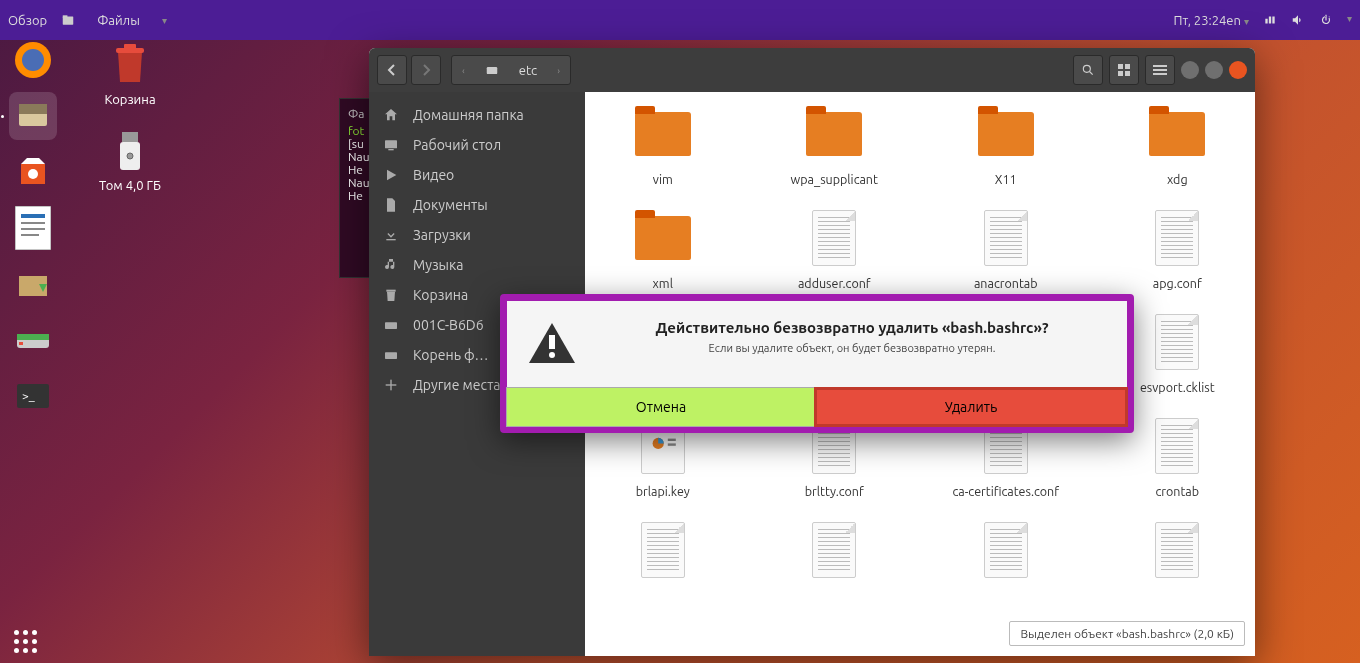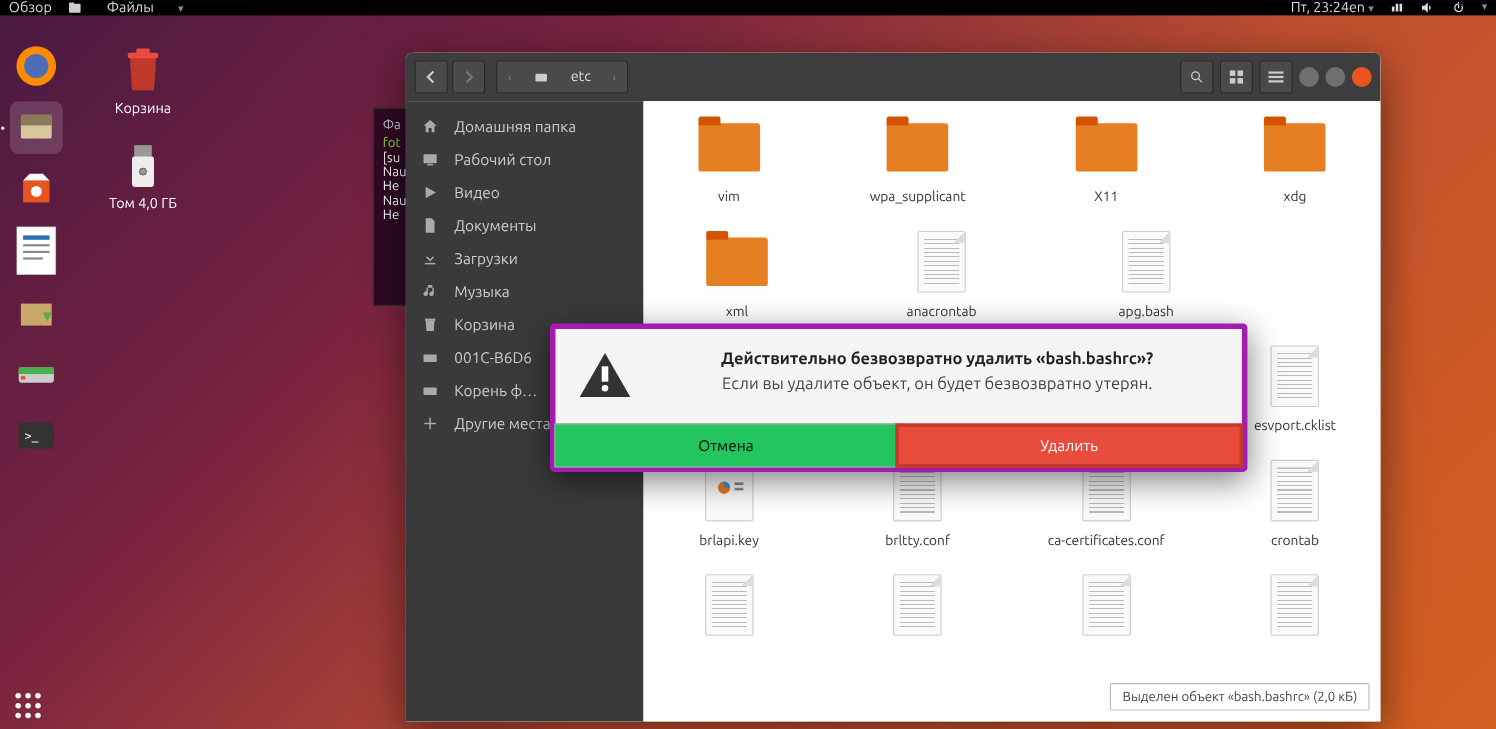--- a/index.html
+++ b/index.html
@@ -1,17 +1,17 @@
 <!DOCTYPE html>
 <html><head>
 <meta charset="utf-8">
 <style>
 *{margin:0;padding:0;box-sizing:border-box;font-family:Ubuntu,sans-serif;-webkit-font-smoothing:antialiased}
 body{width:1360px;height:663px;background:linear-gradient(135deg,#4a1942 0%,#7a2340 30%,#c05030 60%,#d66020 100%);overflow:hidden;position:relative}
-.topbar{height:14px;background:#000000;display:flex;align-items:center;color:#ddd;font-size:13px;padding:0 8px}
+.topbar{height:40px;background:#4c1d95;display:flex;align-items:center;color:#ddd;font-size:13px;padding:0 8px}
 .topbar .left{display:flex;align-items:center;gap:14px}
 .topbar .center{flex:1;text-align:right}
 .topbar .right{display:flex;align-items:flex-start;gap:14px}
 .topbar svg{width:14px;height:14px;fill:#ddd}
 .files-menu{display:flex;align-items:center;gap:22px}
 .launcher{position:absolute;left:0;top:26px;width:66px;height:calc(100% - 26px);display:flex;flex-direction:column;align-items:center;padding-top:10px;gap:8px}
 .launcher-item{width:48px;height:48px;border-radius:8px;display:flex;align-items:center;justify-content:center;position:relative}
 .launcher-item.active::before{content:"";position:absolute;left:-8px;width:3px;height:3px;background:#fff;border-radius:50%}
 .apps-grid{position:absolute;bottom:10px;left:14px;display:grid;grid-template-columns:repeat(3,5px);grid-template-rows:repeat(3,5px);gap:4px}
 .apps-grid div{background:#fff;border-radius:50%}
@@ -37,29 +37,29 @@
 .sb-item svg{width:16px;height:16px;fill:#aaa;flex-shrink:0}
 .file-grid{flex:1;background:#fff;padding:10px 20px;overflow:hidden;position:relative}
 .file-row{display:flex;gap:56px;margin-bottom:20px}
 .file-item{width:130px;text-align:center;font-size:12.5px;color:#333}
 .file-item .fic{width:64px;height:64px;margin:0 auto 6px;display:flex;align-items:center;justify-content:center}
 .folder-icon{width:56px;height:44px;background:#e67e22;border-radius:3px 3px 2px 2px;position:relative}
 .folder-icon::before{content:"";position:absolute;top:-6px;left:0;width:20px;height:8px;background:#d35400;border-radius:2px 2px 0 0}
 .doc-icon{width:44px;height:56px;background:#fafafa;border:1px solid #ccc;border-radius:2px;position:relative;padding:6px 5px}
 .doc-icon::after{content:"";position:absolute;top:0;right:0;width:10px;height:10px;background:linear-gradient(135deg,transparent 50%,#ddd 50%)}
 .doc-lines{background:repeating-linear-gradient(#bbb,#bbb 1px,transparent 1px,transparent 4px);height:100%;width:100%}
-.dialog-overlay{position:absolute;left:500px;top:294px;width:634px;background:#f5f5f5;border:5px solid #a21caf;box-shadow:0 8px 30px rgba(0,0,0,.5);z-index:1000;border-radius:4px}
+.dialog-overlay{position:absolute;left:500px;top:294px;width:634px;background:#f5f5f5;border:7px solid #a21caf;box-shadow:0 8px 30px rgba(0,0,0,.5);z-index:1000;border-radius:4px}
 .dialog-body{display:flex;padding:18px 20px;gap:20px;align-items:flex-start}
 .warn-icon{width:50px;height:50px;flex-shrink:0}
 .dialog-text{flex:1;text-align:center}
 .dialog-text .title{font-weight:600;font-size:15px;color:#222;margin-bottom:6px}
-.dialog-text .msg{font-size:15px;color:#444}
+.dialog-text .msg{font-size:11px;color:#444}
 .dialog-buttons{display:flex;border-top:1px solid #ccc}
-.dialog-buttons button{flex:1;padding:9px;font-size:14px;border:1px solid #aaa;background:#22c55e;cursor:pointer;margin:-1px}
-.dialog-buttons button.danger{background:#e74c3c;color:#ffffff;border:3px solid #c0392b}
+.dialog-buttons button{flex:1;padding:9px;font-size:14px;border:1px solid #aaa;background:#bef264;cursor:pointer;margin:-1px}
+.dialog-buttons button.danger{background:#e74c3c;color:#000000;border:3px solid #c0392b}
 .status-bar{position:absolute;right:10px;bottom:10px;background:#fff;border:1px solid #bbb;padding:5px 10px;font-size:12px;color:#444;z-index:500;border-radius:2px}
 .chev{font-size:10px;color:#888}
 </style>
 </head>
 <body>
 
 <div class="topbar">
   <div class="left">
     <span>Обзор</span>
     <span class="files-menu">
@@ -332,29 +332,37 @@
               <div class="folder-icon"></div>
             </div>
             <div>xml</div>
           </div>
           <div class="file-item">
             <div class="fic">
               <div class="doc-icon">
                 <div class="doc-lines"></div>
               </div>
             </div>
+            <div>adduser.conf</div>
+          </div>
+          <div class="file-item">
+            <div class="fic">
+              <div class="doc-icon">
+                <div class="doc-lines"></div>
+              </div>
+            </div>
             <div>anacrontab</div>
           </div>
           <div class="file-item">
             <div class="fic">
               <div class="doc-icon">
                 <div class="doc-lines"></div>
               </div>
             </div>
-            <div>apg.bash</div>
+            <div>apg.conf</div>
           </div>
         </div>
         <div class="file-row">
           <div class="file-item">
             <div class="fic">
               <div class="doc-icon">
                 <div class="doc-lines"></div>
               </div>
             </div>
             <div></div>

